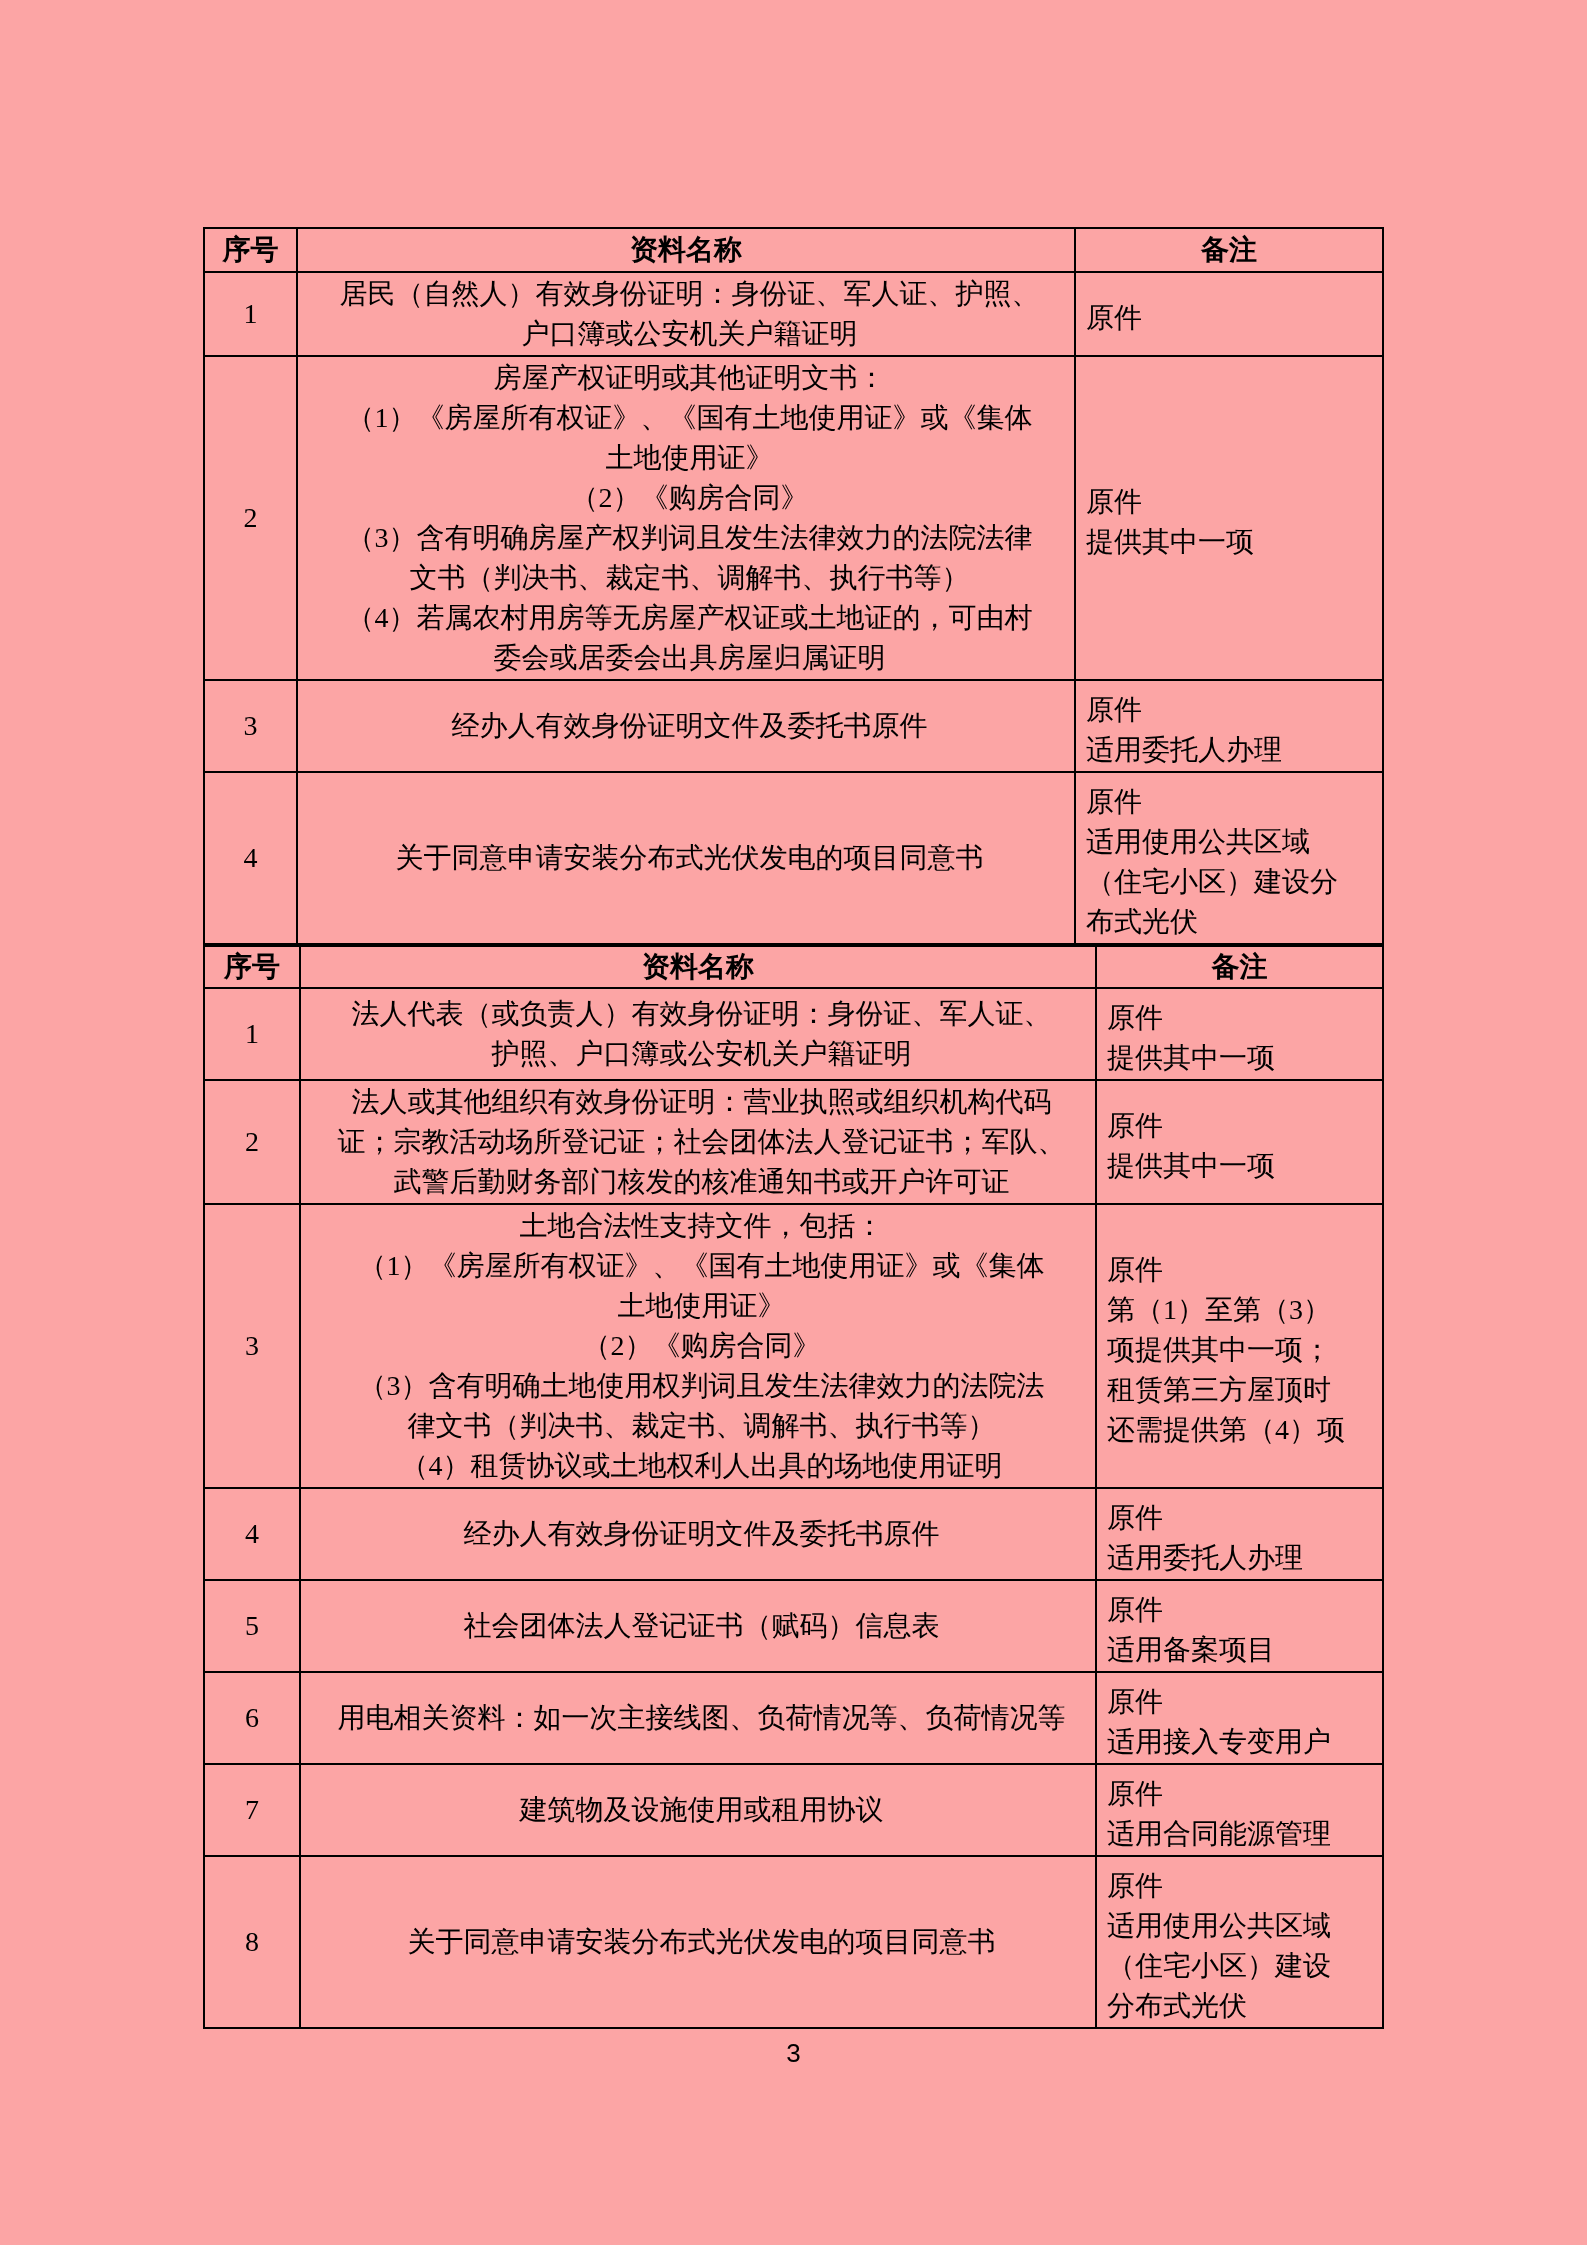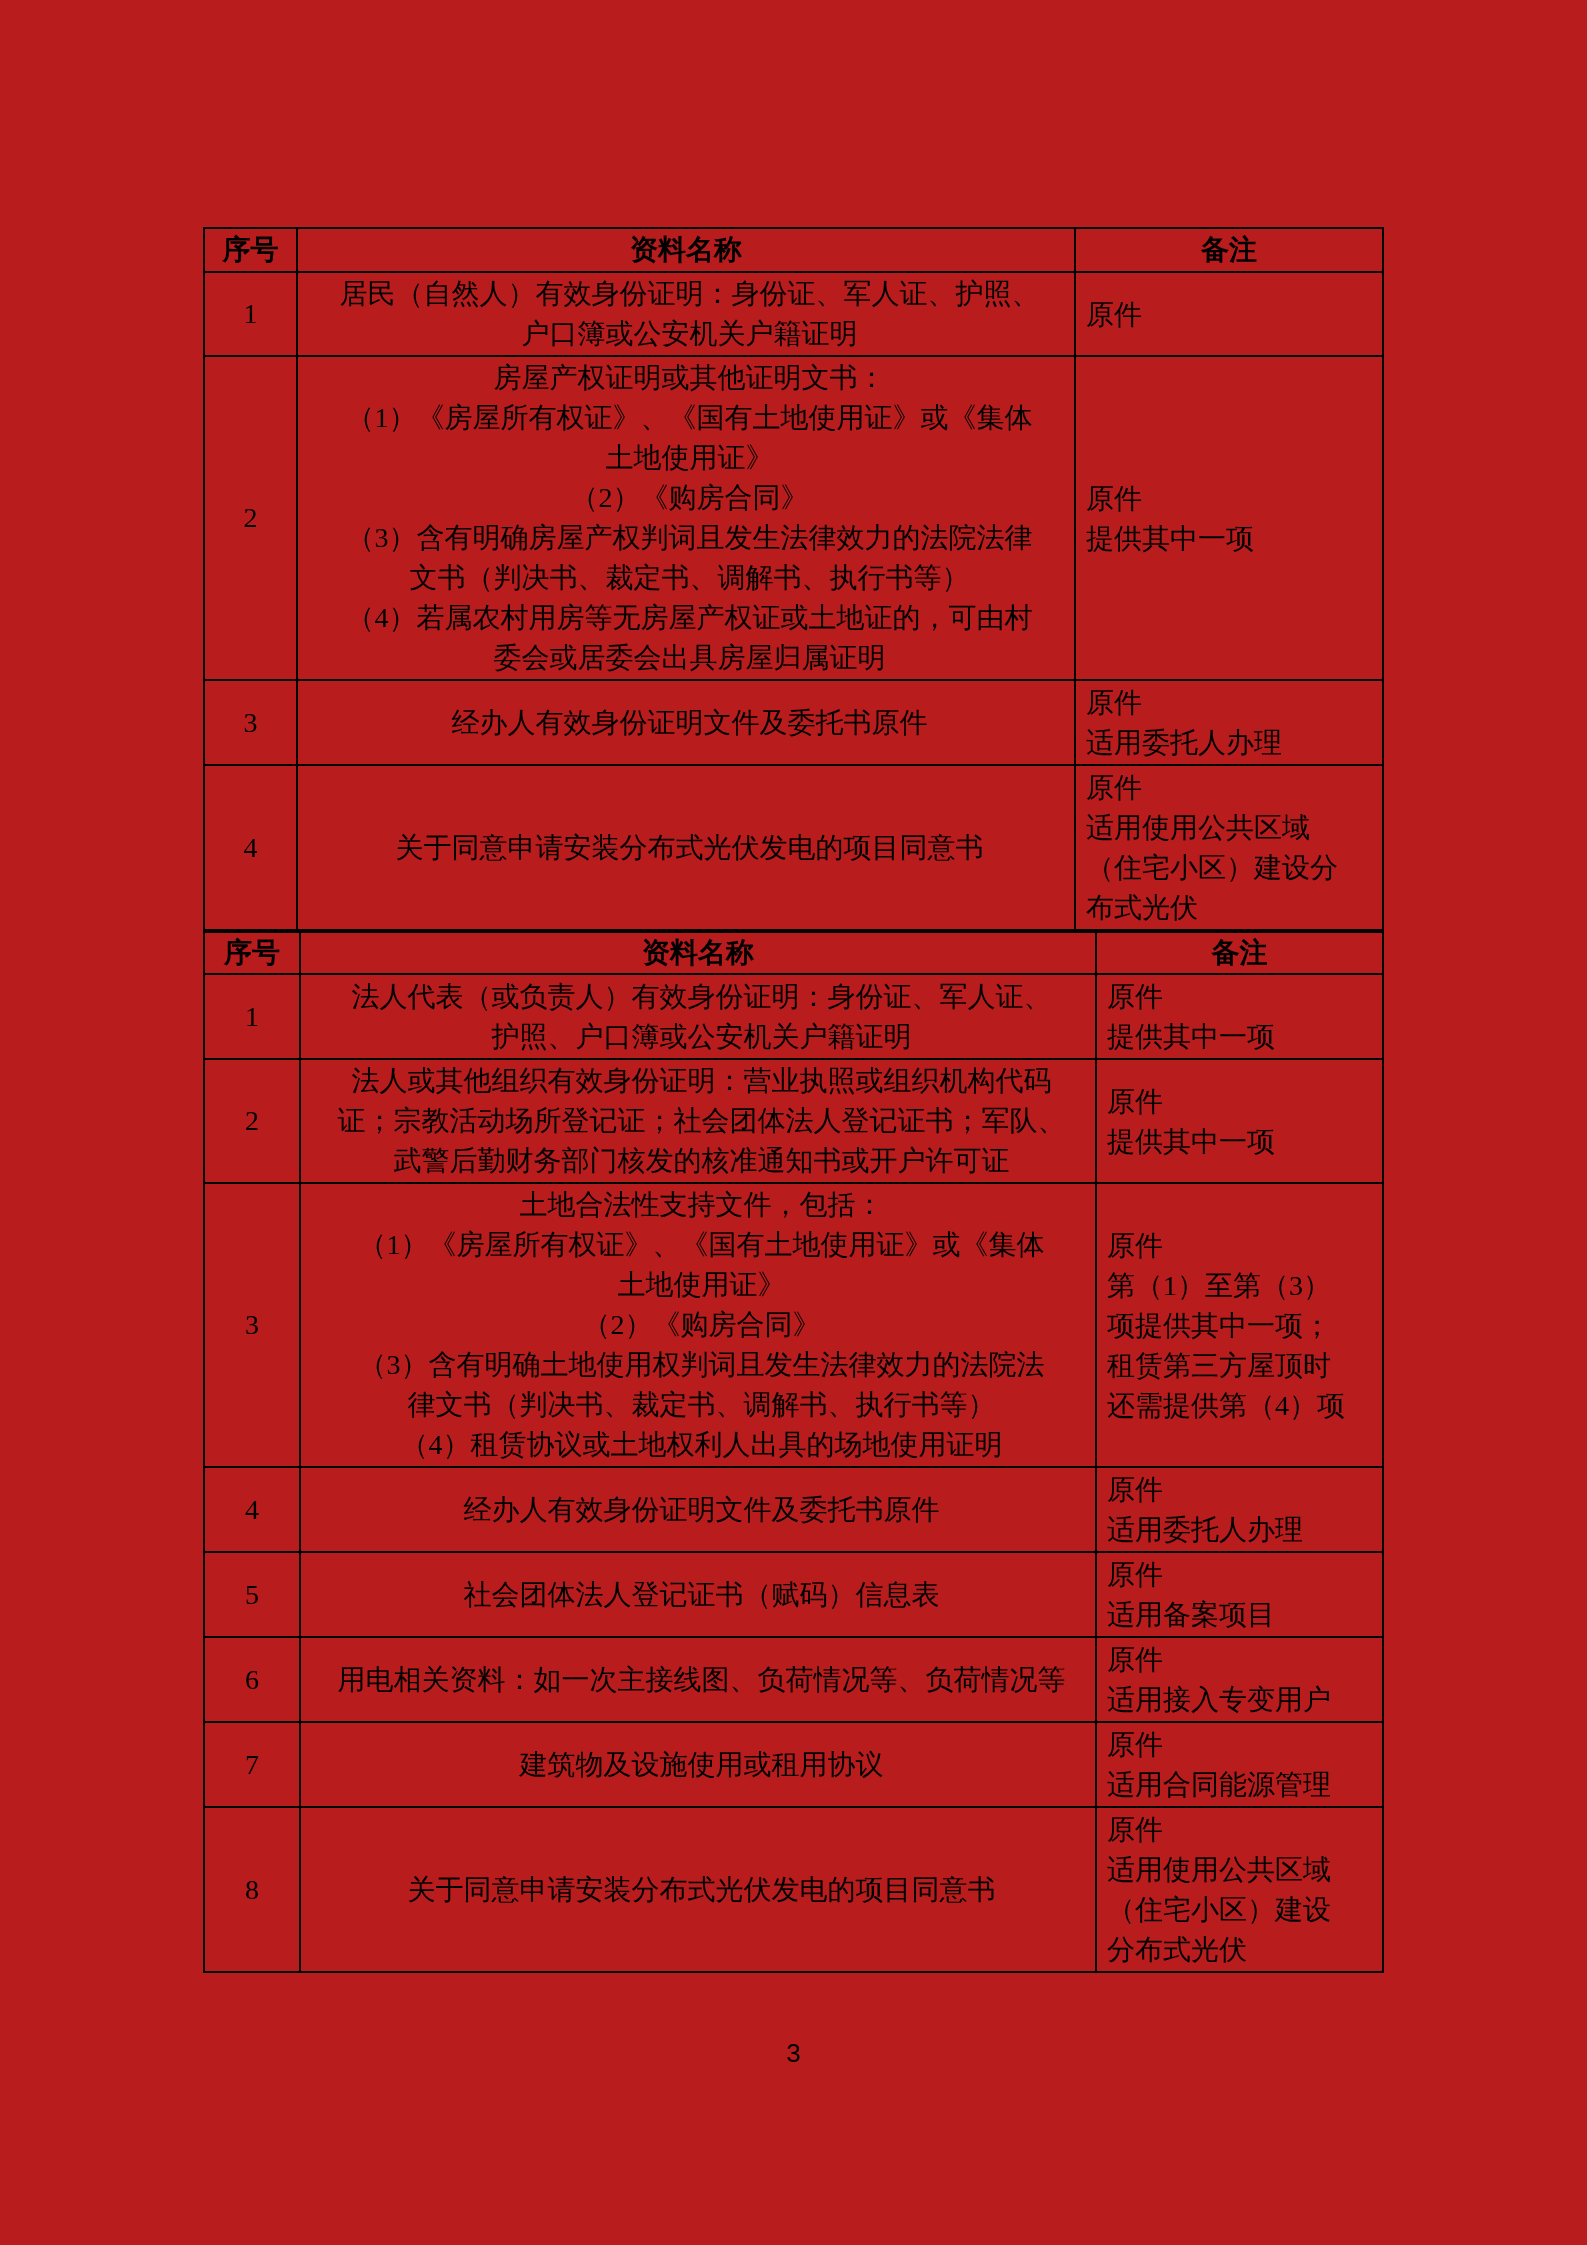--- a/index.html
+++ b/index.html
@@ -1,19 +1,19 @@
 <!DOCTYPE html>
 <html><head>
 <meta charset="utf-8">
 <style>
   html,body { margin:0; padding:0; background:#ffffff; }
   .page {
     position:relative;
     width:1587px; height:2245px;
-    background:#b91c1c;
+    background:#fca5a5;
     color:#000000;
     font-family:"Liberation Serif","DejaVu Serif",serif;
     overflow:hidden;
   }
   .content {
     position:absolute;
     left:203px; top:227px;
     width:1179px;
   }
   table.doc-table {
@@ -28,21 +28,21 @@
     vertical-align:middle;
     overflow:hidden;
   }
   .doc-table th {
     font-weight:bold;
     text-align:center;
     padding:0;
   }
   td.cell-no { text-align:center; padding:0; }
   td.cell-name { padding:1px 6px 1px 13px; white-space:pre-line; text-align:center; }
-  td.cell-remark { padding:2px 4px 1px 10px; white-space:pre-line; text-align:left; }
+  td.cell-remark { padding:9px 4px 1px 10px; white-space:pre-line; text-align:left; }
   .section-title {
     font-size:33px;
     line-height:44px;
     padding-left:64px;
     margin:16px 0 14px 0;
     white-space:nowrap;
   }
   .page-number {
     position:absolute;
     left:0; top:2038px;

